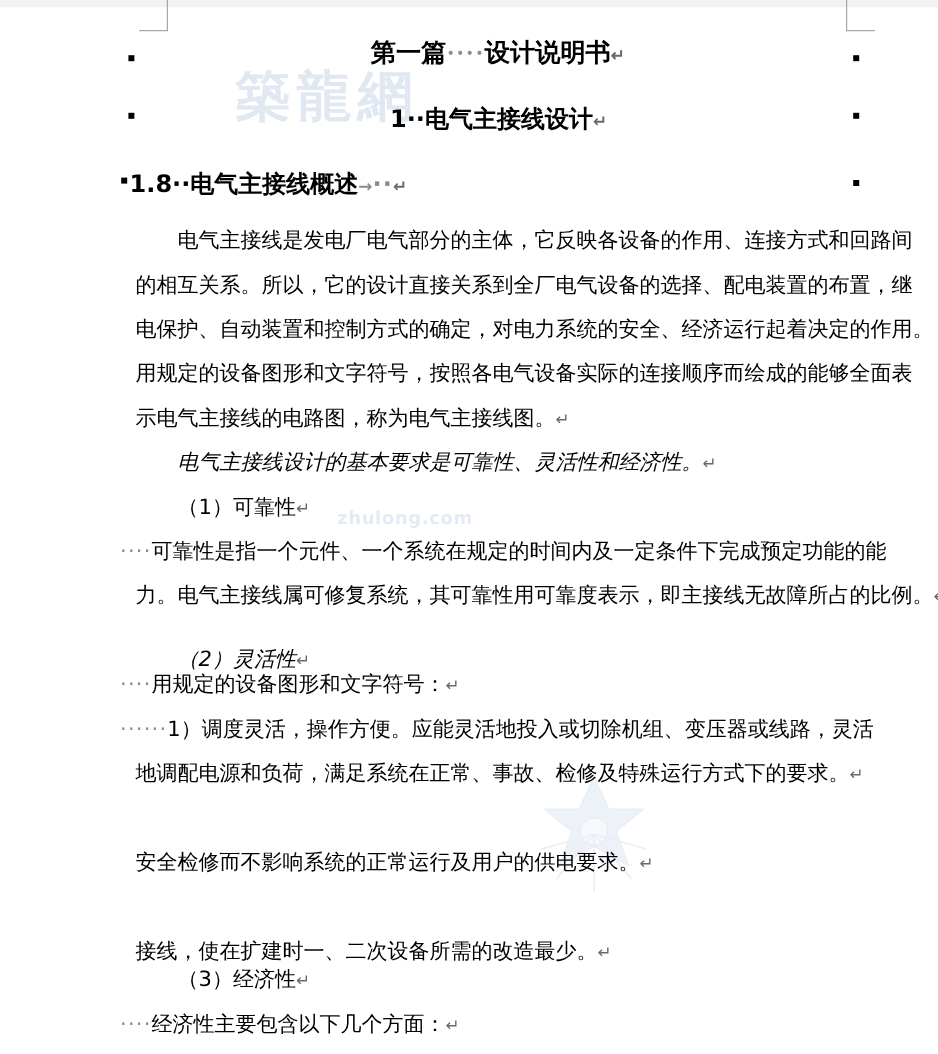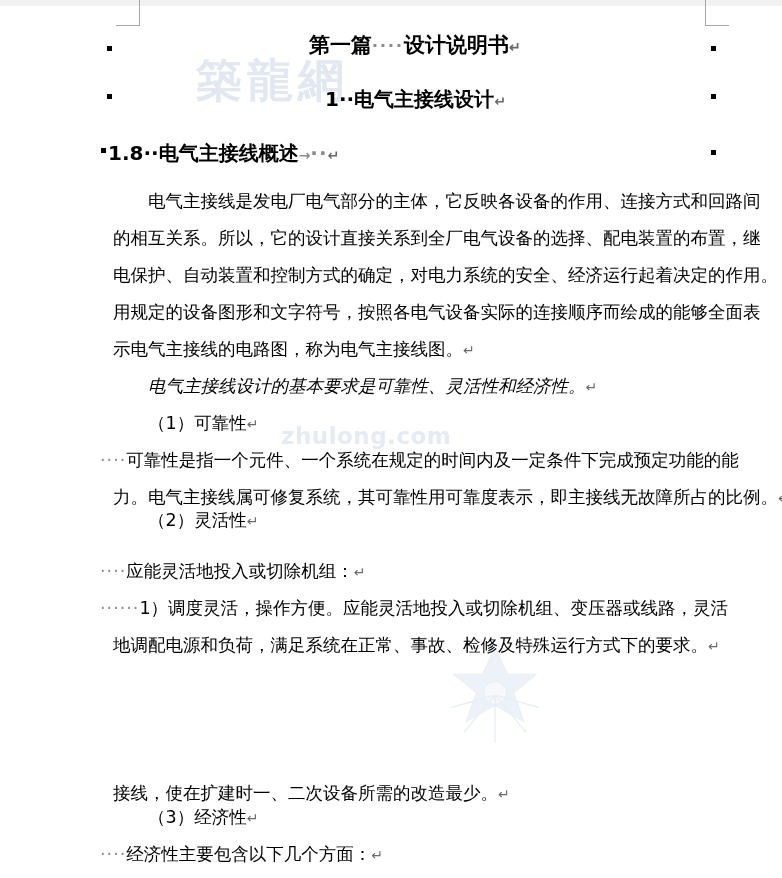--- a/index.html
+++ b/index.html
@@ -59,21 +59,21 @@
     color: #e2e8f2;
     font-family: "DejaVu Serif", "Liberation Serif", serif;
     font-weight: bold;
     white-space: nowrap;
     pointer-events: none;
   }
   .wm-zhulong-en {
     position: absolute;
     left: 281px;
     top: 423px;
-    font-size: 23px;
+    font-size: 15px;
     font-weight: bold;
     letter-spacing: 0.5px;
     color: #e4ebf4;
     white-space: nowrap;
     pointer-events: none;
   }
   .wm-emblem {
     position: absolute;
     left: 443px;
     top: 643px;
@@ -101,21 +101,21 @@
   .line {
     position: absolute;
     white-space: nowrap;
     font-size: 17.5px;
     line-height: 1;
     color: #000000;
   }
   .title1 {
     font-size: 21px;
     font-weight: bold;
-    font-family: Liberation Sans, sans-serif;
+    font-family: Liberation Serif, serif;
   }
   .title2 {
     font-size: 20px;
     font-weight: bold;
   }
   .heading {
     font-size: 20px;
     font-weight: bold;
   }
   .body {
@@ -199,35 +199,38 @@
       <span>　　（1）可靠性</span><span class="pilcrow">↵</span>
     </div>
 
     <div class="line body" style="top:452px; left:100px;">
       <span class="dots">····</span><span>可靠性是指一个元件、一个系统在规定的时间内及一定条件下完成预定功能的能</span>
     </div>
     <div class="line body" style="top:489px; left:113px;">
       <span>力。电气主接线属可修复系统，其可靠性用可靠度表示，即主接线无故障所占的比例。</span><span class="pilcrow">↵</span>
     </div>
 
-    <div class="line body" style="top:512px; left:113px;">
+    <div class="line body" style="top:542px; left:113px;font-style:italic;">
       <span>　　（2）灵活性</span><span class="pilcrow">↵</span>
     </div>
 
     <div class="line body" style="top:563px; left:100px;">
-      <span class="dots">····</span><span>应能灵活地投入或切除机组：</span><span class="pilcrow">↵</span>
+      <span class="dots">····</span><span>用规定的设备图形和文字符号：</span><span class="pilcrow">↵</span>
     </div>
 
     <div class="line body" style="top:600px; left:100px;">
       <span class="dots">······</span><span>1）调度灵活，操作方便。应能灵活地投入或切除机组、变压器或线路，灵活</span>
     </div>
     <div class="line body" style="top:637px; left:113px;">
       <span>地调配电源和负荷，满足系统在正常、事故、检修及特殊运行方式下的要求。</span><span class="pilcrow">↵</span>
     </div>
 
+    <div class="line body" style="top:711px; left:113px;">
+      <span>安全检修而不影响系统的正常运行及用户的供电要求。</span><span class="pilcrow">↵</span>
+    </div>
 
     <div class="line body" style="top:785px; left:113px;">
       <span>接线，使在扩建时一、二次设备所需的改造最少。</span><span class="pilcrow">↵</span>
     </div>
 
     <div class="line body" style="top:809px; left:113px;">
       <span>　　（3）经济性</span><span class="pilcrow">↵</span>
     </div>
 
     <div class="line body" style="top:846px; left:100px;">

